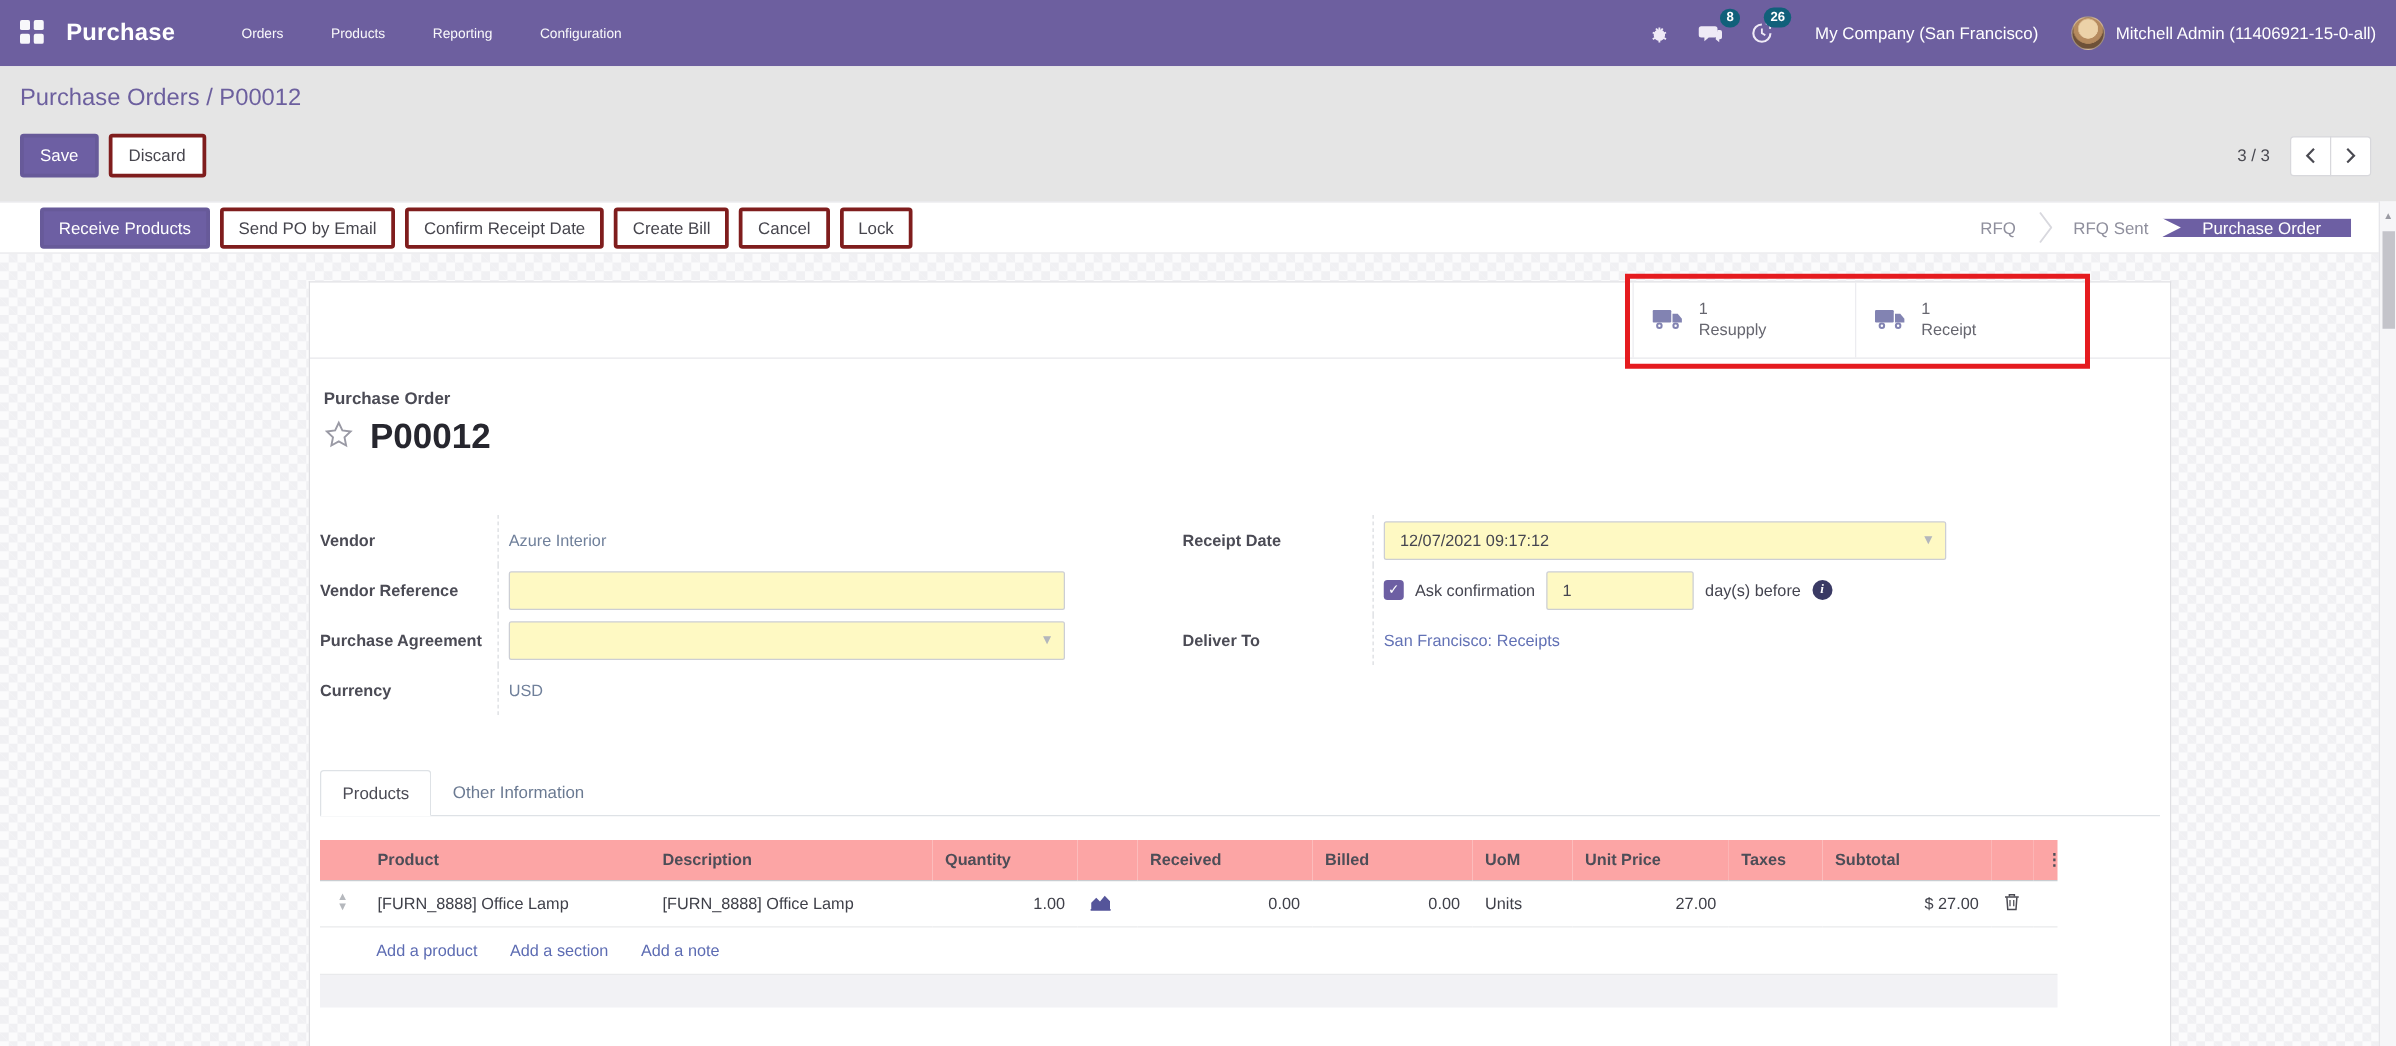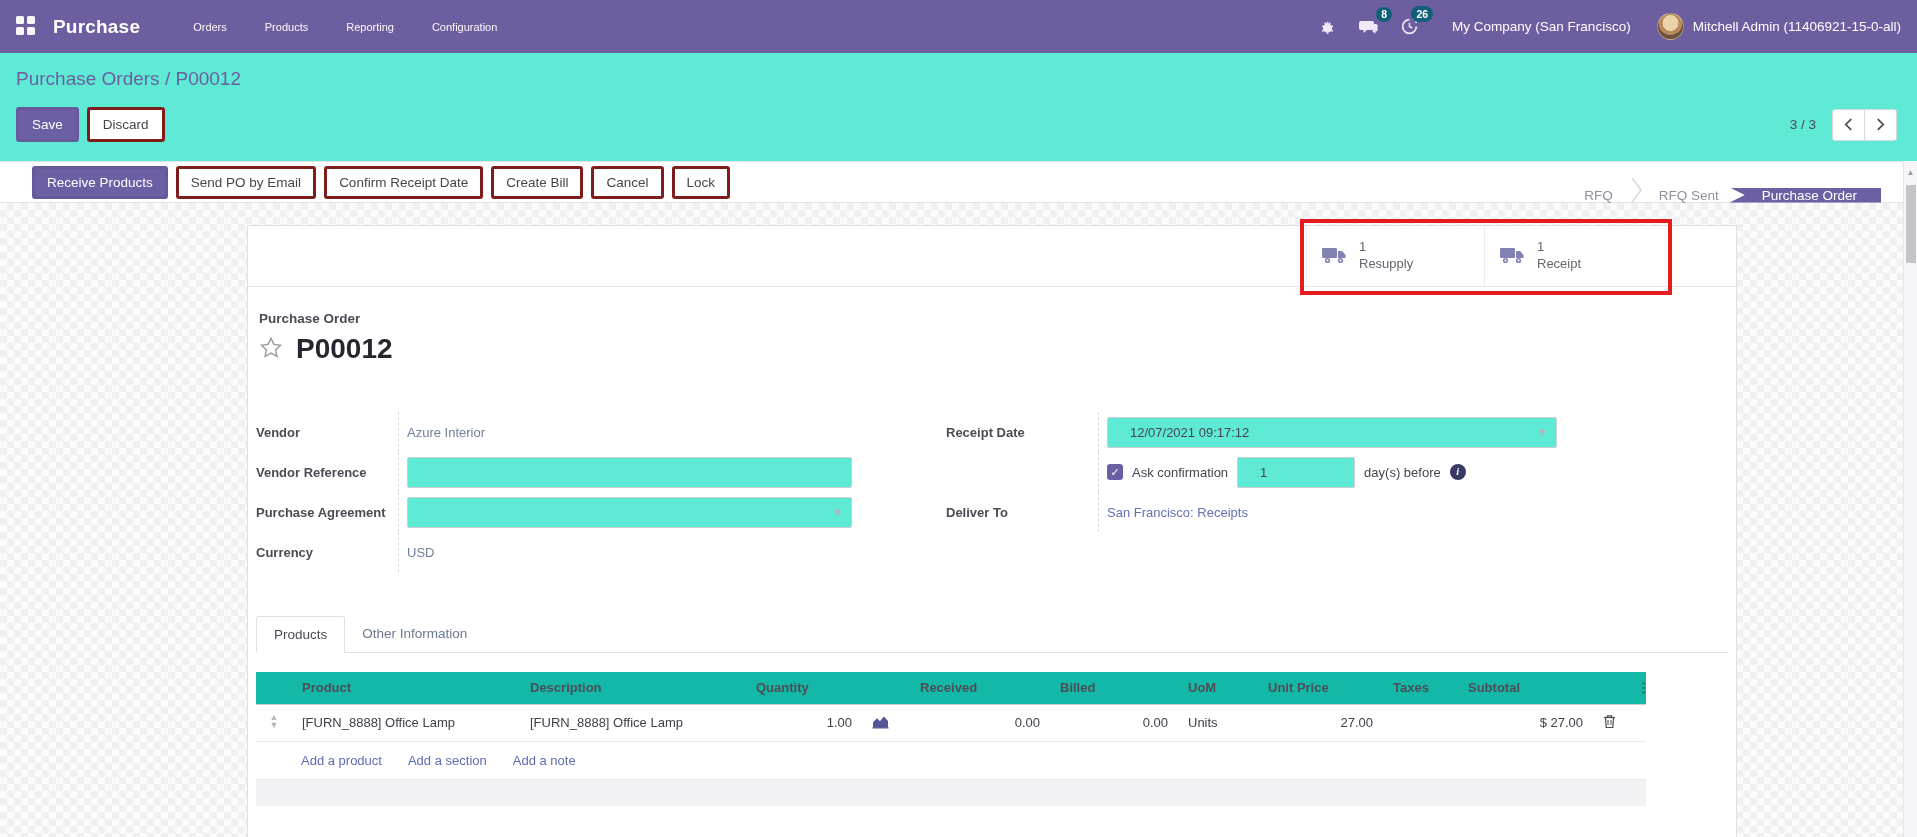--- a/index.html
+++ b/index.html
@@ -17,37 +17,37 @@
   .nav-menu { font-size:11px; padding:17px 19px; cursor:pointer; opacity:.96; }
   .nav-right { margin-left:auto; display:flex; align-items:center; }
   .icon-btn { position:relative; padding:4px 11px; cursor:pointer; display:flex; align-items:center; }
   .nav-badge { position:absolute; top:-7px; right:-3px; background:#11607a; color:#fff; font-size:10.5px; font-weight:700; border-radius:9px; padding:1.5px 5px; line-height:1.2; }
   .company { font-size:13.5px; margin:0 26px 0 22px; cursor:pointer; }
   .avatar { width:27px; height:27px; border-radius:50%; margin-right:9px; flex-shrink:0;
     background:radial-gradient(circle at 50% 36%, #ecd2a8 0 38%, #b58a5e 40% 58%, #6e5138 60% 100%); border:1px solid rgba(255,255,255,.35); }
   .username { font-size:13.5px; cursor:pointer; white-space:nowrap; }
 
   
-  .control-panel { height:108px; padding:15px 16px 0; background:#5eead4; }
+  .control-panel { height:108px; padding:15px 16px 0; background:#e5e5e5; }
   .breadcrumb { font-size:19px; color:#6c5f9e; margin-bottom:17px; }
   .breadcrumb .bc-link { cursor:pointer; }
   .cp-row { display:flex; align-items:center; }
   .btn { font-size:13.5px; padding:7px 13px; border-radius:3px; border:3px solid #7f1d1d; background:#fff; color:#46454d; cursor:pointer; font-family:inherit; }
   .btn + .btn { margin-left:8px; }
   .btn-primary { background:#6d5fa3; border-color:#675a99; color:#fff; }
   .pager { margin-left:auto; display:flex; align-items:center; gap:16px; font-size:13.5px; color:#4a4a52; margin-right:4px; }
   .pager-btns { display:flex; }
   .pager-btn { width:33px; height:32px; border:1px solid #d8d8dc; background:#fff; display:flex; align-items:center; justify-content:center; cursor:pointer; }
   .pager-btn:first-child { border-radius:3px 0 0 3px; }
   .pager-btn:last-child { border-radius:0 3px 3px 0; margin-left:-1px; }
 
   
   .statusbar { height:42px; border-top:1px solid #e4e4e8; border-bottom:1px solid #e4e4e8; display:flex; align-items:center; padding-left:32px; background:#fff; }
   .statusbar .btn { padding:6px 12px; }
-  .stages { margin-left:auto; display:flex; align-items:flex-end; height:41px; margin-right:36px; }
+  .stages { margin-left:auto; display:flex; align-items:center; height:41px; margin-right:36px; }
   .stage { display:flex; align-items:center; padding:0 17px; color:#8f8f9d; font-size:13.5px; cursor:pointer; }
   .stage-sep { display:flex; align-items:center; }
   .stage-active { background:#6d5fa3; color:#fff; padding:0 24px 0 32px; clip-path:polygon(0 0,100% 0,100% 100%,0 100%,15px 50%); margin-left:-6px; }
 
   
   .content { position:relative; height:634px; overflow:hidden;
     background-color:#fbfbfc;
     background-image:
       linear-gradient(45deg,#f0f0f3 25%,transparent 25%,transparent 75%,#f0f0f3 75%),
       linear-gradient(45deg,#f0f0f3 25%,transparent 25%,transparent 75%,#f0f0f3 75%);
@@ -66,40 +66,40 @@
   .title-row { display:flex; align-items:center; gap:13px; margin-top:7px; margin-left:3px; }
   .po-title { font-size:28px; font-weight:700; color:#26262e; }
 
   .field-group { display:flex; margin-top:47px; }
   .fcol-left { width:648px; }
   .fcol-right { width:660px; margin-left:42px; }
   .frow { display:flex; min-height:40px; align-items:center; }
   .flabel { width:143px; font-weight:700; color:#4b4b55; flex-shrink:0; align-self:stretch; display:flex; align-items:center; border-right:1px dashed #d9dbe0; }
   .fcol-right .flabel { width:153px; }
   .fval { flex:1; padding-left:8px; align-self:stretch; display:flex; align-items:center; gap:9px; }
-  .o-input { height:31px; border:1px solid #ccced4; border-radius:2px; padding:0 22px; font:inherit; color:#454550; background:#5eead4; }
+  .o-input { height:31px; border:1px solid #ccced4; border-radius:2px; padding:0 12px; font:inherit; color:#454550; background:#fef9c3; }
   .w445 { width:445px; } .w450 { width:450px; }
   .select-wrap { position:relative; display:flex; align-items:center; }
   .select-caret { position:absolute; right:9px; color:#b3b6bc; font-size:11px; pointer-events:none; }
   .link-muted { color:#70809b; cursor:pointer; }
   .link-blue { color:#6271b5; cursor:pointer; }
   .plain-val { color:#454550; }
   .checkbox { width:16px; height:16px; background:#6d5fa3; border-radius:3px; color:#fff; font-size:11px; line-height:16px; text-align:center; cursor:pointer; flex-shrink:0; }
   .days-input { width:118px; }
   .info-icon { width:16px; height:16px; border-radius:50%; background:#3a3a64; color:#fff; font-size:10.5px; font-weight:700; line-height:16px; text-align:center; font-family:"Liberation Serif",serif; font-style:italic; }
 
   
   .tabs { display:flex; border-bottom:1px solid #dee2e6; margin-top:44px; }
   .tab { padding:10px 17px; font-size:13.5px; cursor:pointer; }
   .tab.active { border:1px solid #dee2e6; border-bottom:1px solid #fff; margin-bottom:-1px; border-radius:3px 3px 0 0; color:#4b4b55; background:#fff; }
   .tab.inactive { color:#6b7a92; }
 
   
   table.lines { border-collapse:collapse; table-layout:fixed; width:1390px; margin-top:19px; }
-  table.lines th { background:#14b8a6; border-bottom:1px solid #c9cdd1; font-weight:700; color:#4d4d57; height:32px; padding:0 10px; text-align:left; font-size:13px; }
+  table.lines th { background:#fca5a5; border-bottom:1px solid #c9cdd1; font-weight:700; color:#4d4d57; height:32px; padding:0 10px; text-align:left; font-size:13px; }
   table.lines td { height:37px; border-bottom:1px solid #e9eaec; padding:0 10px; color:#3f4049; background:#fff; }
   .num { text-align:right; }
   .c-center { text-align:center; }
   .handle { color:#b5b8bd; font-size:9px; line-height:.8; cursor:grab; display:inline-block; }
   .opts-icon { font-weight:700; color:#4d4d57; font-size:15px; cursor:pointer; text-align:center; }
   .add-links { display:flex; gap:26px; padding:11px 0 11px 45px; border-bottom:1px solid #e9eaec; width:1390px; }
   .add-links span { color:#5d6cb3; cursor:pointer; }
   .tbl-band { width:1390px; height:26px; background:#f2f2f5; }
 
   

